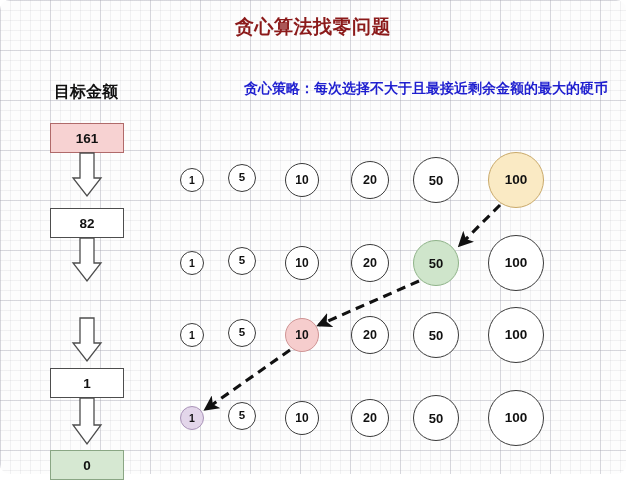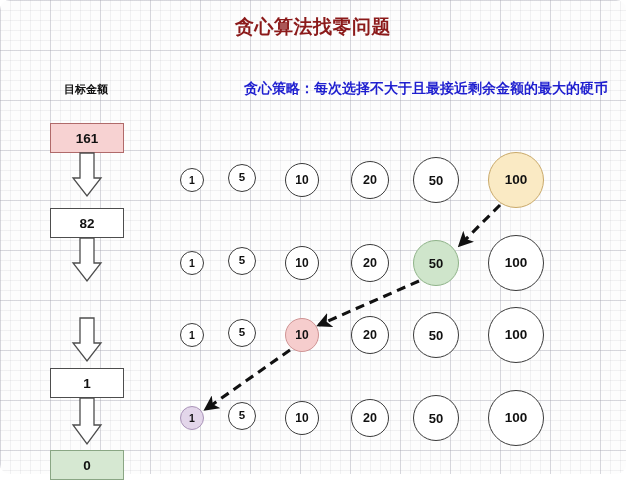--- a/index.html
+++ b/index.html
@@ -50,21 +50,21 @@
     font-weight: bold;
     color: #1f1fcf;
     white-space: nowrap;
   }
   .col-header {
     position: absolute;
     left: 30px;
     top: 82px;
     width: 112px;
     text-align: center;
-    font-size: 11px;
+    font-size: 16px;
     font-weight: bold;
     color: #111111;
     white-space: nowrap;
   }
 
   
   .flow-box {
     position: absolute;
     left: 50px;
     width: 74px;

